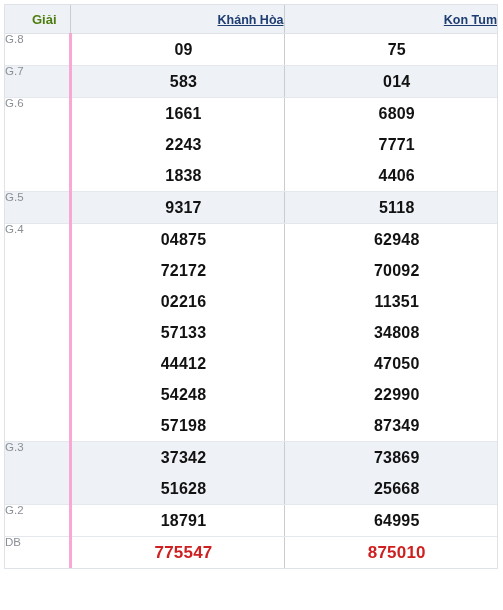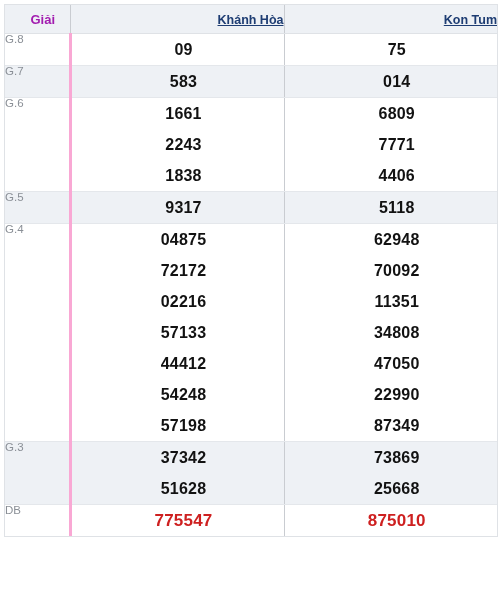--- a/index.html
+++ b/index.html
@@ -69,23 +69,23 @@
   .hdr-row { background: #eef1f5; }
   .hdr-cell {
     height: 28px;
     border-bottom: 1px solid #dfe2e6;
     text-align: right;
     vertical-align: middle;
     font-size: 13px;
     font-weight: bold;
   }
   .hdr-cell.prize {
-    text-align: center;
-    padding-left: 11px;
-    color: #a21caf;
+    text-align: left;
+    padding-left: 27px;
+    color: #4d7c0f;
     border-right: 1px solid #c9ccd1;
   }
   .hdr-cell.prov {
     border-right: 1px solid #c9ccd1;
   }
   .hdr-cell.prov.last { border-right: none; }
   .prov-link {
     color: #1e3d73;
     font-weight: bold;
     font-size: 12.5px;
@@ -220,20 +220,29 @@
             <td class="cell-prize">G.3</td>
             <td class="cell-nums">
               <div class="num">37342</div>
               <div class="num">51628</div>
             </td>
             <td class="cell-nums last">
               <div class="num">73869</div>
               <div class="num">25668</div>
             </td>
           </tr>
+          <tr class="data-row plain">
+            <td class="cell-prize">G.2</td>
+            <td class="cell-nums">
+              <div class="num">18791</div>
+            </td>
+            <td class="cell-nums last">
+              <div class="num">64995</div>
+            </td>
+          </tr>
           <tr class="data-row plain last-row">
             <td class="cell-prize">DB</td>
             <td class="cell-nums">
               <div class="num db">775547</div>
             </td>
             <td class="cell-nums last">
               <div class="num db">875010</div>
             </td>
           </tr>
         </tbody>

